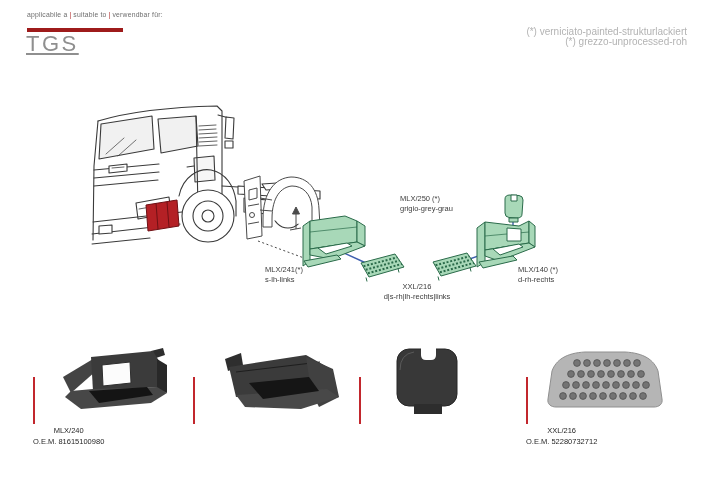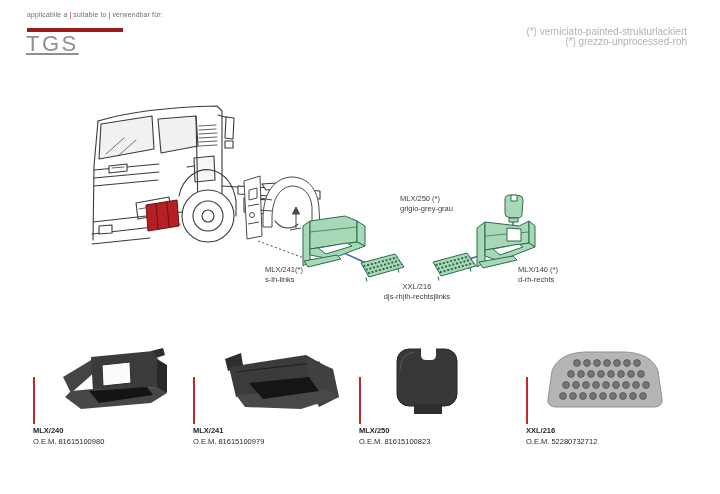--- a/index.html
+++ b/index.html
@@ -9,21 +9,21 @@
   .app-line{position:absolute;left:27px;top:11px;font-size:6.8px;color:#6e6e6e;letter-spacing:.2px;}
   .app-line .sep{color:#b02a2a;padding:0 2px;}
   .brand-bar{position:absolute;left:27px;top:28px;width:96px;height:4px;background:#9e1b1b;}
   .model{position:absolute;left:26px;top:31px;font-size:22px;letter-spacing:2.5px;color:#8f8f8f;font-weight:400;text-decoration:underline;}
   .notes{position:absolute;right:33px;top:27px;text-align:right;font-size:10px;line-height:9.5px;color:#b3b3b3;}
   
   .dlabel{position:absolute;font-size:7.5px;line-height:9.5px;color:#3c3c3c;}
   
   .vline{position:absolute;width:2px;height:47px;top:377px;background:#c2272d;}
   .plabel{position:absolute;top:426px;font-size:7.5px;line-height:10.5px;color:#262626;}
-  .plabel .code{font-weight:bold;}
+  .plabel .code{font-weight:normal;text-align:center;}
   svg{position:absolute;left:0;top:0;}
 </style>
 </head>
 <body>
 
 <div id="page">
 
   <div class="app-line">
     <span>applicabile a</span><span class="sep">|</span><span>suitable to</span><span class="sep">|</span><span>verwendbar für:</span>
   </div>
@@ -218,26 +218,18 @@
 
   <div class="vline" style="left:33px"></div>
   <div class="vline" style="left:193px"></div>
   <div class="vline" style="left:359px"></div>
   <div class="vline" style="left:526px"></div>
 
   <div class="plabel" style="left:33px">
     <div class="code">MLX/240</div>
     <div>O.E.M. 81615100980</div>
   </div>
-  <div class="plabel" style="left:193px">
-    <div class="code">MLX/241</div>
-    <div>O.E.M. 81615100979</div>
-  </div>
-  <div class="plabel" style="left:359px">
-    <div class="code">MLX/250</div>
-    <div>O.E.M. 81615100823</div>
-  </div>
   <div class="plabel" style="left:526px">
     <div class="code">XXL/216</div>
     <div>O.E.M. 52280732712</div>
   </div>
 
 </div>
 
 </body></html>

